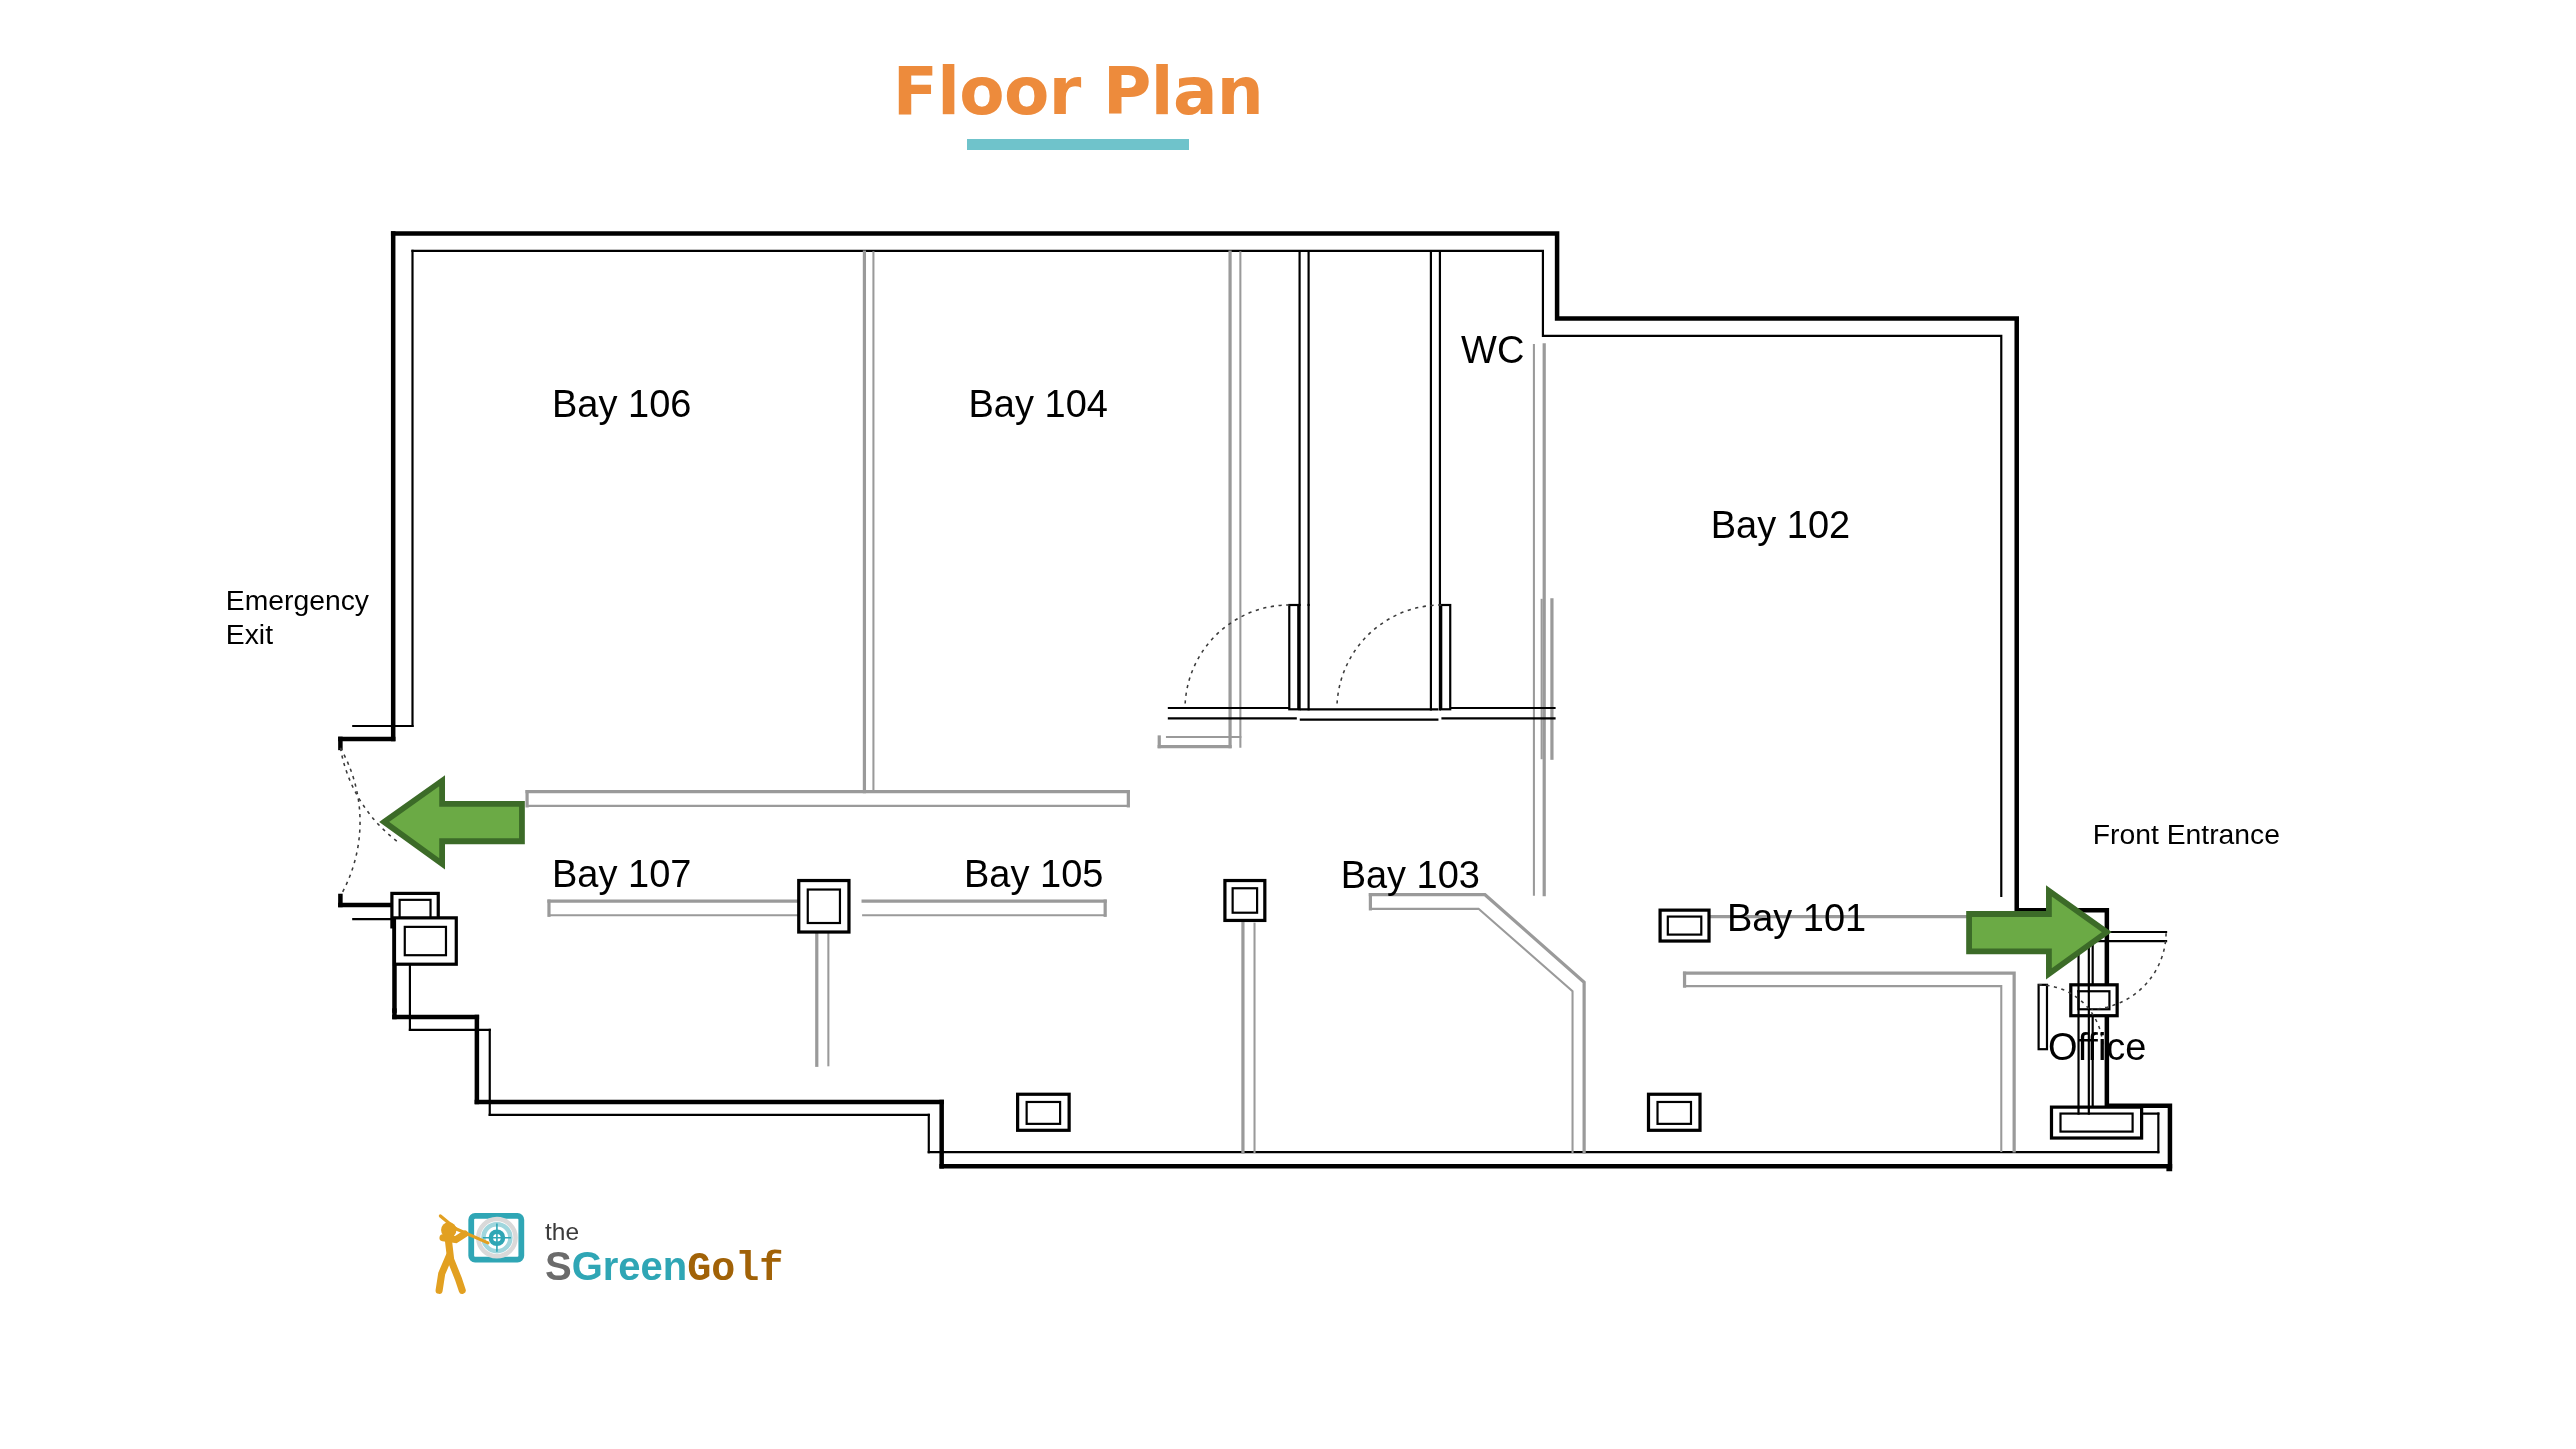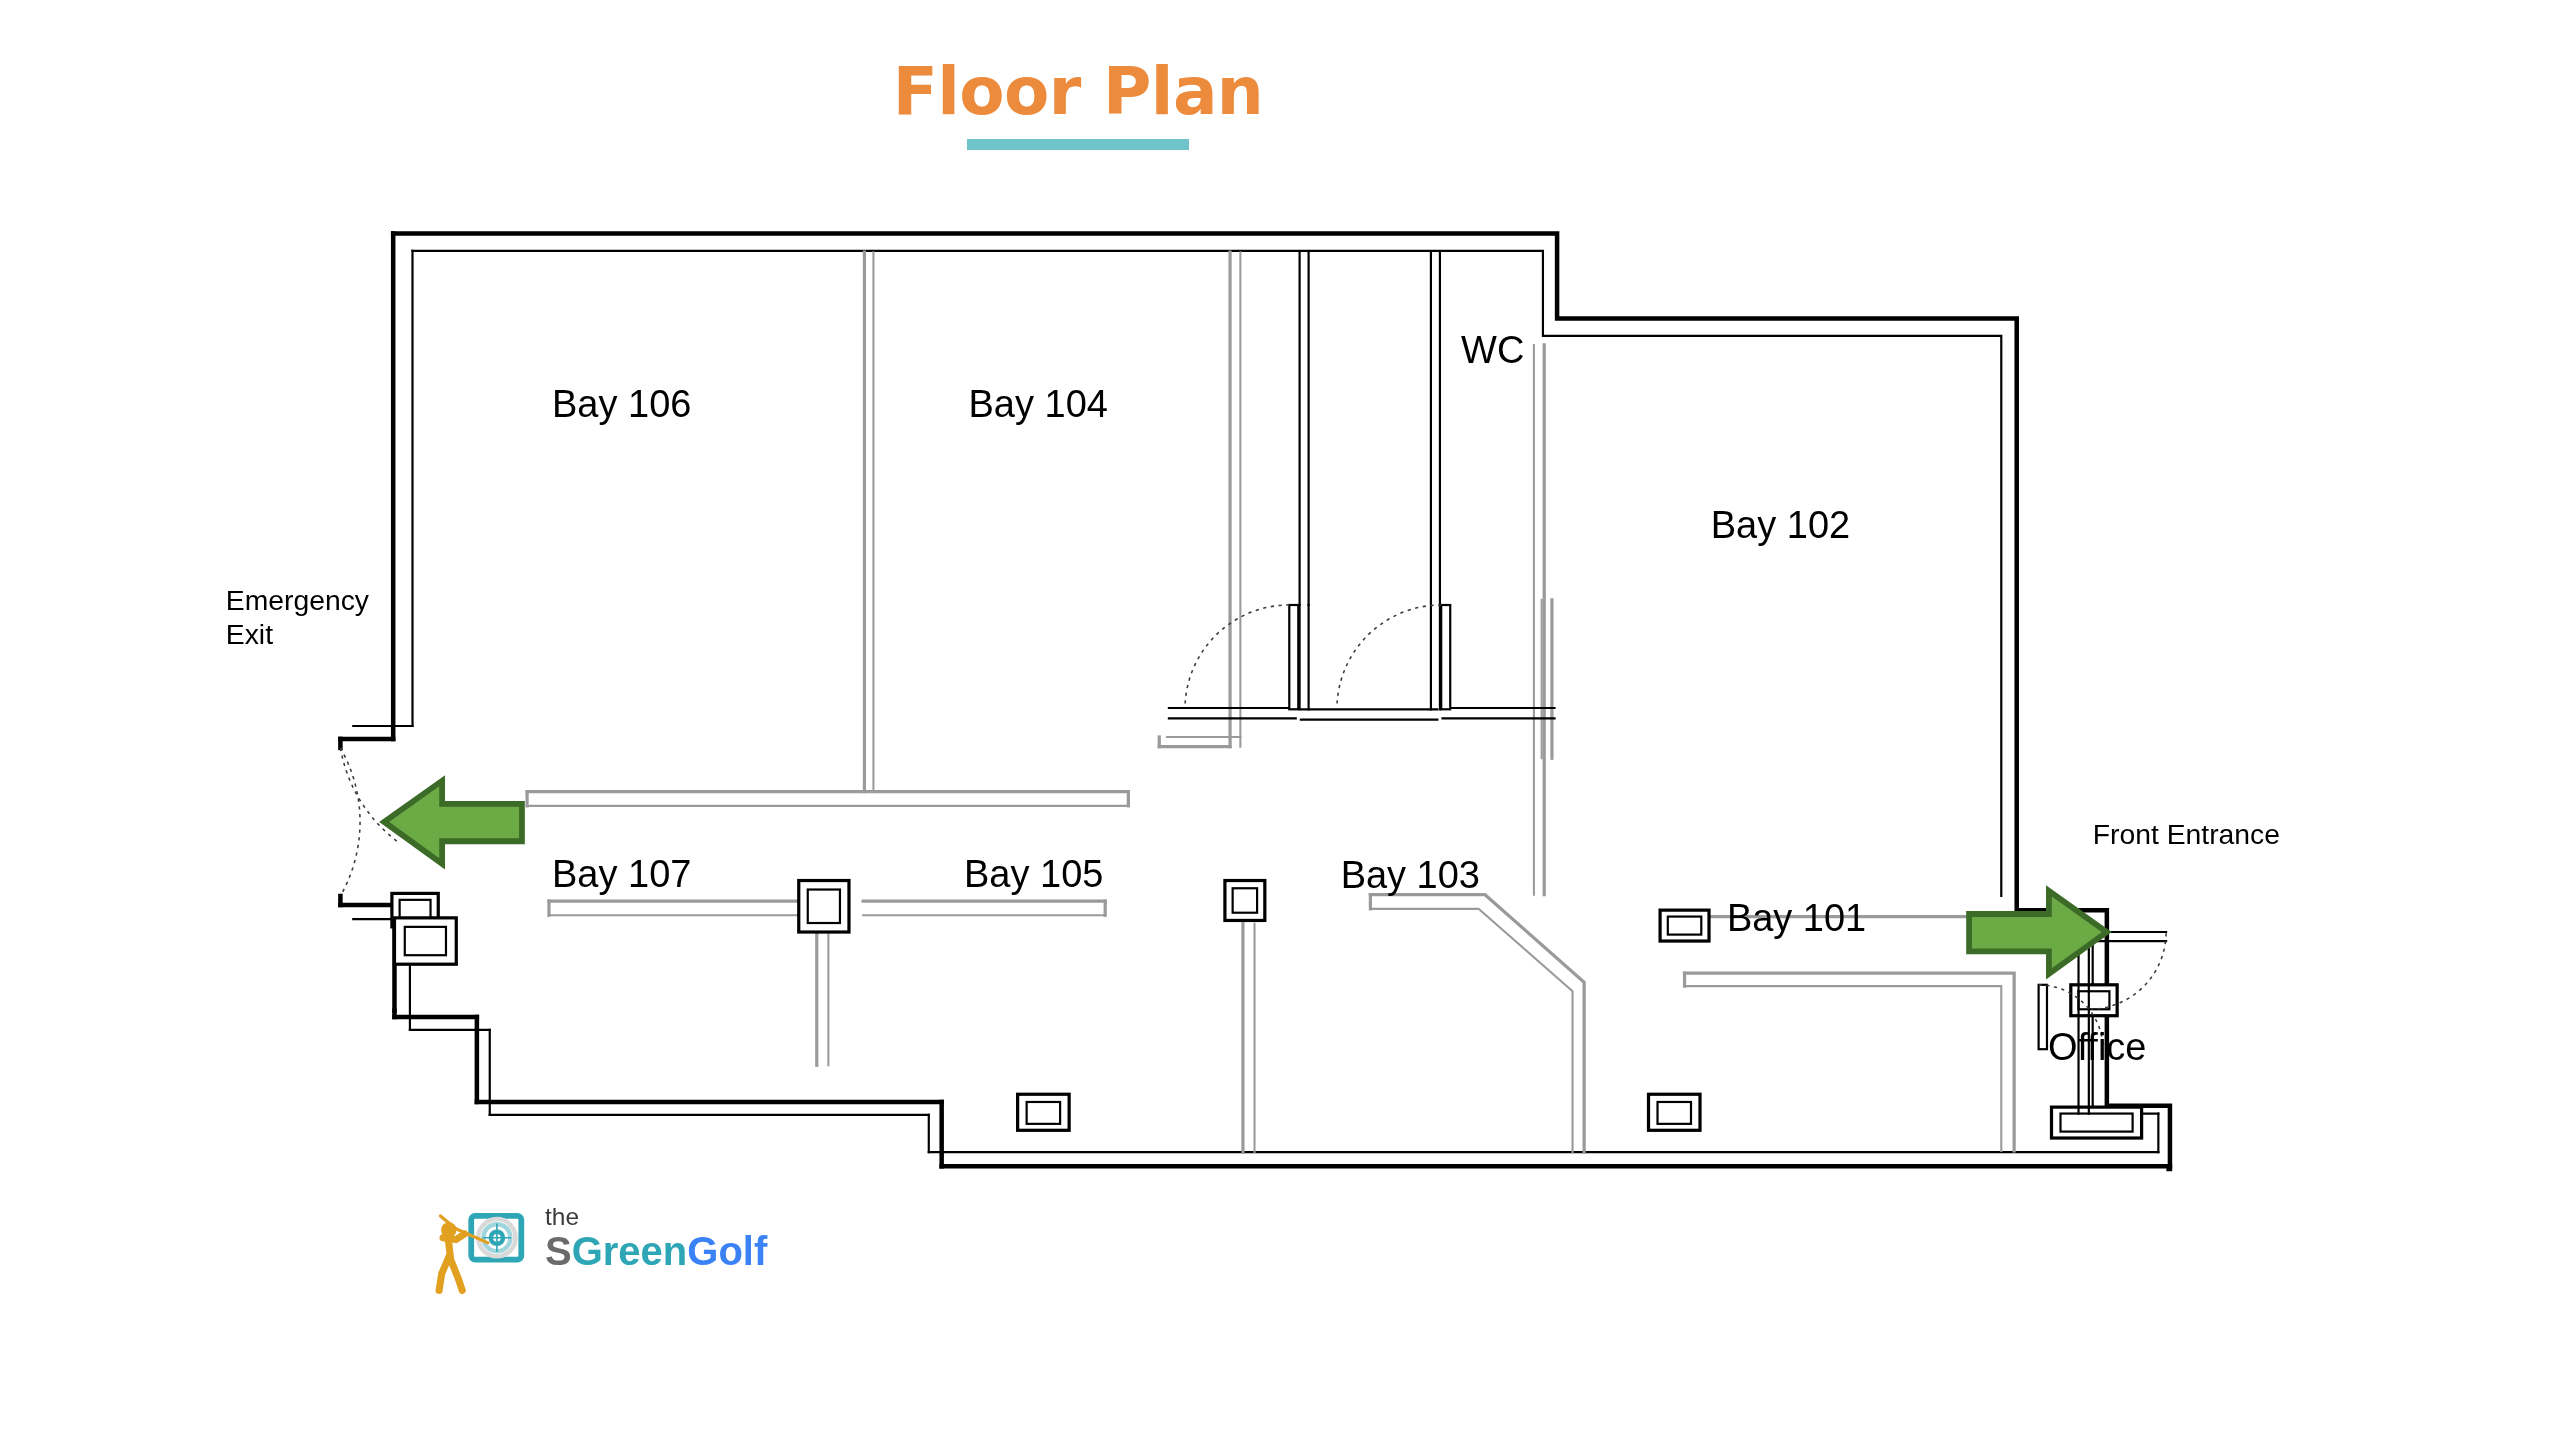--- a/index.html
+++ b/index.html
@@ -44,32 +44,32 @@
   }
   .note-label{
     font-family:"Liberation Sans", sans-serif;
     font-size:44px;fill:#000;
   }
   .arrow{fill:#6BAA45;stroke:#3C6B28;stroke-width:9;stroke-linejoin:miter;}
 
   
   #logo{position:absolute;left:425px;top:1204px;width:296px;height:122px;}
   #logo-mark{position:absolute;left:0;top:0;width:122px;height:97px;}
-  #logo-text{position:absolute;left:120px;top:1px;}
+  #logo-text{position:absolute;left:120px;top:16px;}
   #logo-the{
     font-family:"Liberation Sans", sans-serif;
     font-size:24.5px;color:#3b3b3b;line-height:1;
   }
   #logo-main{
     font-family:"Liberation Sans", sans-serif;
     font-size:40px;font-weight:bold;line-height:1.05;white-space:nowrap;
   }
   .lg-s{color:#6b6b6b;}
   .lg-green{color:#2FA6B5;text-align:right;}
-  .lg-golf{color:#3b82f6;}
+  .lg-golf{color:#a16207;font-family:Liberation Mono, monospace;}
 </style>
 </head>
 <body>
 
 <div id="stage">
 
   <div id="title-block">
     <div id="page-title">Floor Plan</div>
     <div id="title-underline"></div>
   </div>

